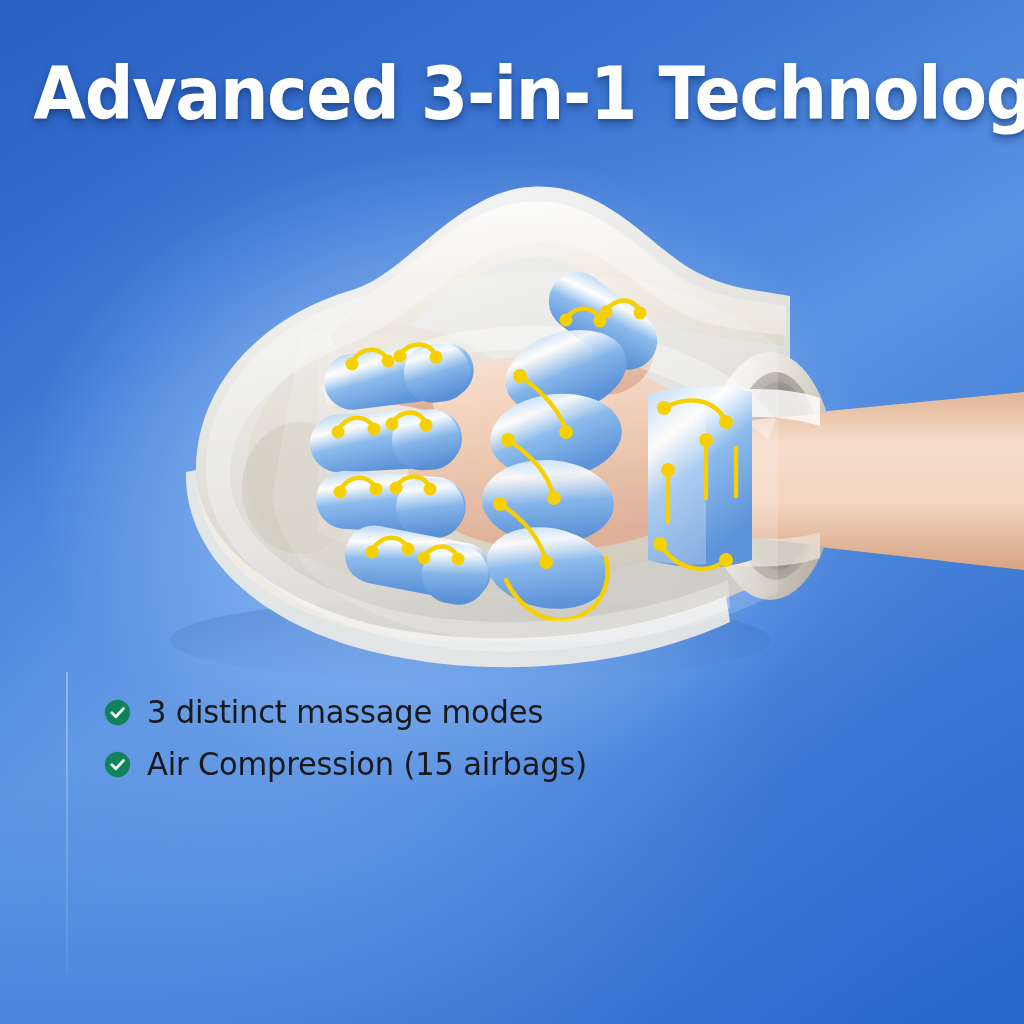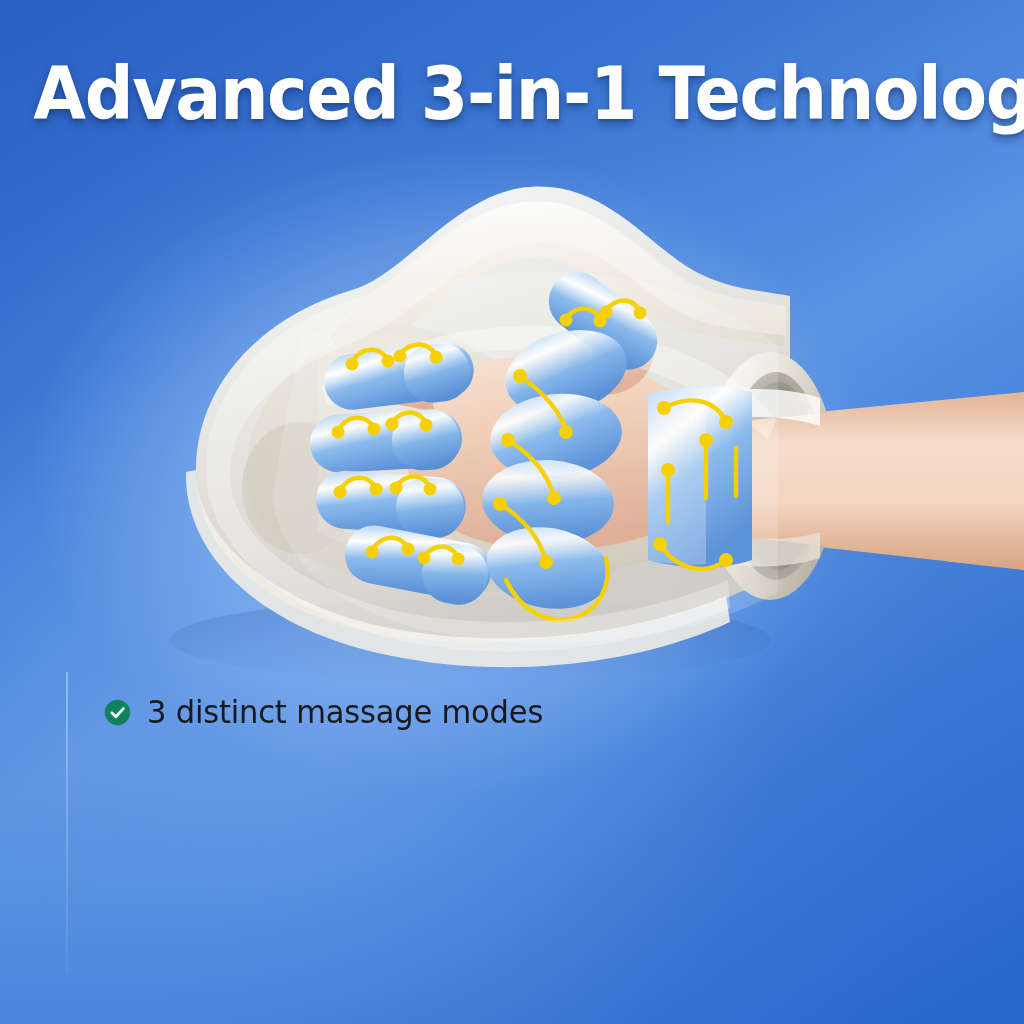--- a/index.html
+++ b/index.html
@@ -360,18 +360,25 @@
 
     <div class="feature-row">
       <svg class="check-icon" viewBox="0 0 32 32">
         <circle cx="16" cy="16" r="15" fill="#10825c"></circle>
         <path d="M9.3 16.4 L14 21 L23 11.4" stroke="#eaf7f2" stroke-width="3.4" fill="none" stroke-linecap="round" stroke-linejoin="round"></path>
       </svg>
       <span class="feature-label">3 distinct massage modes</span>
     </div>
 
 
+    <div class="feature-row">
+      <svg class="check-icon" viewBox="0 0 32 32">
+        <circle cx="16" cy="16" r="15" fill="#10825c"></circle>
+        <path d="M9.3 16.4 L14 21 L23 11.4" stroke="#eaf7f2" stroke-width="3.4" fill="none" stroke-linecap="round" stroke-linejoin="round"></path>
+      </svg>
+      <span class="feature-label">Air Compression (15 airbags)</span>
+    </div>
 
 
 
 
   </div>
 </div>
 
 </body></html>

